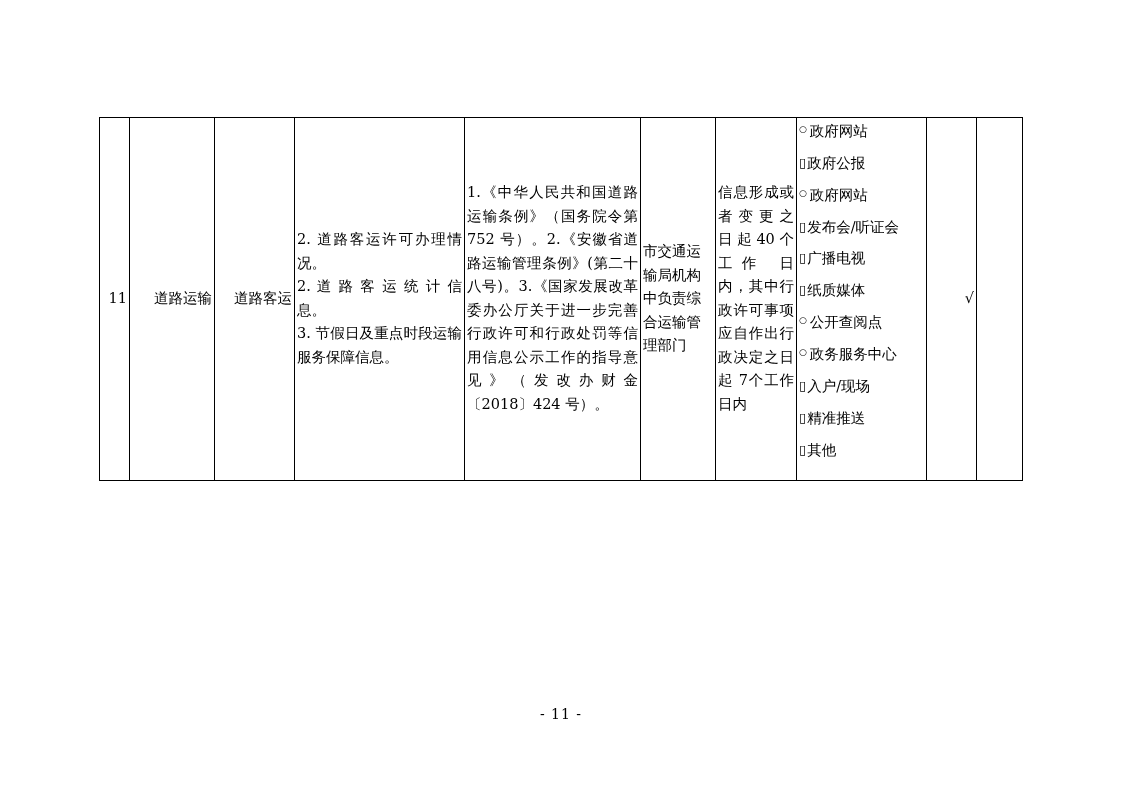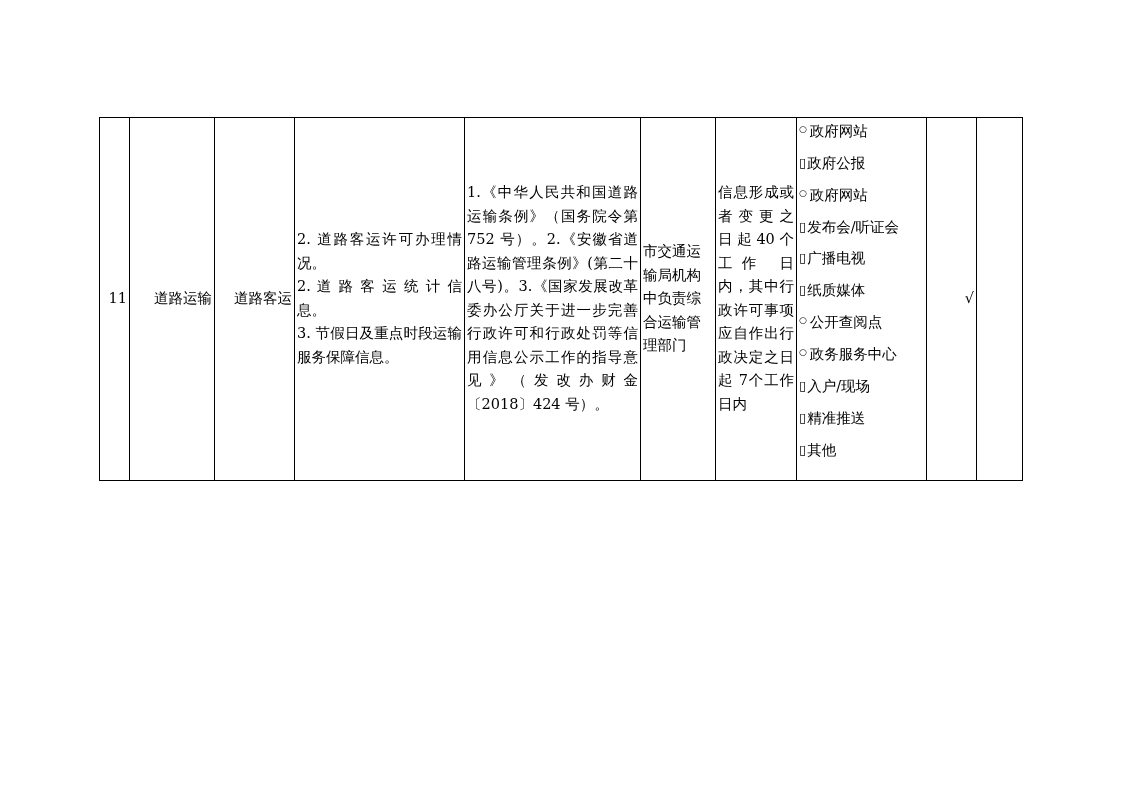--- a/index.html
+++ b/index.html
@@ -158,14 +158,15 @@
             <li><span class="box">▯</span><span>精准推送</span></li>
             <li><span class="box">▯</span><span>其他</span></li>
           </ul>
         </td>
         <td class="cell-center check">√</td>
         <td class="cell-center"></td>
       </tr>
     </tbody>
   </table>
 
+  <div class="footer">- 11 -</div>
 
 </div>
 
 </body></html>

